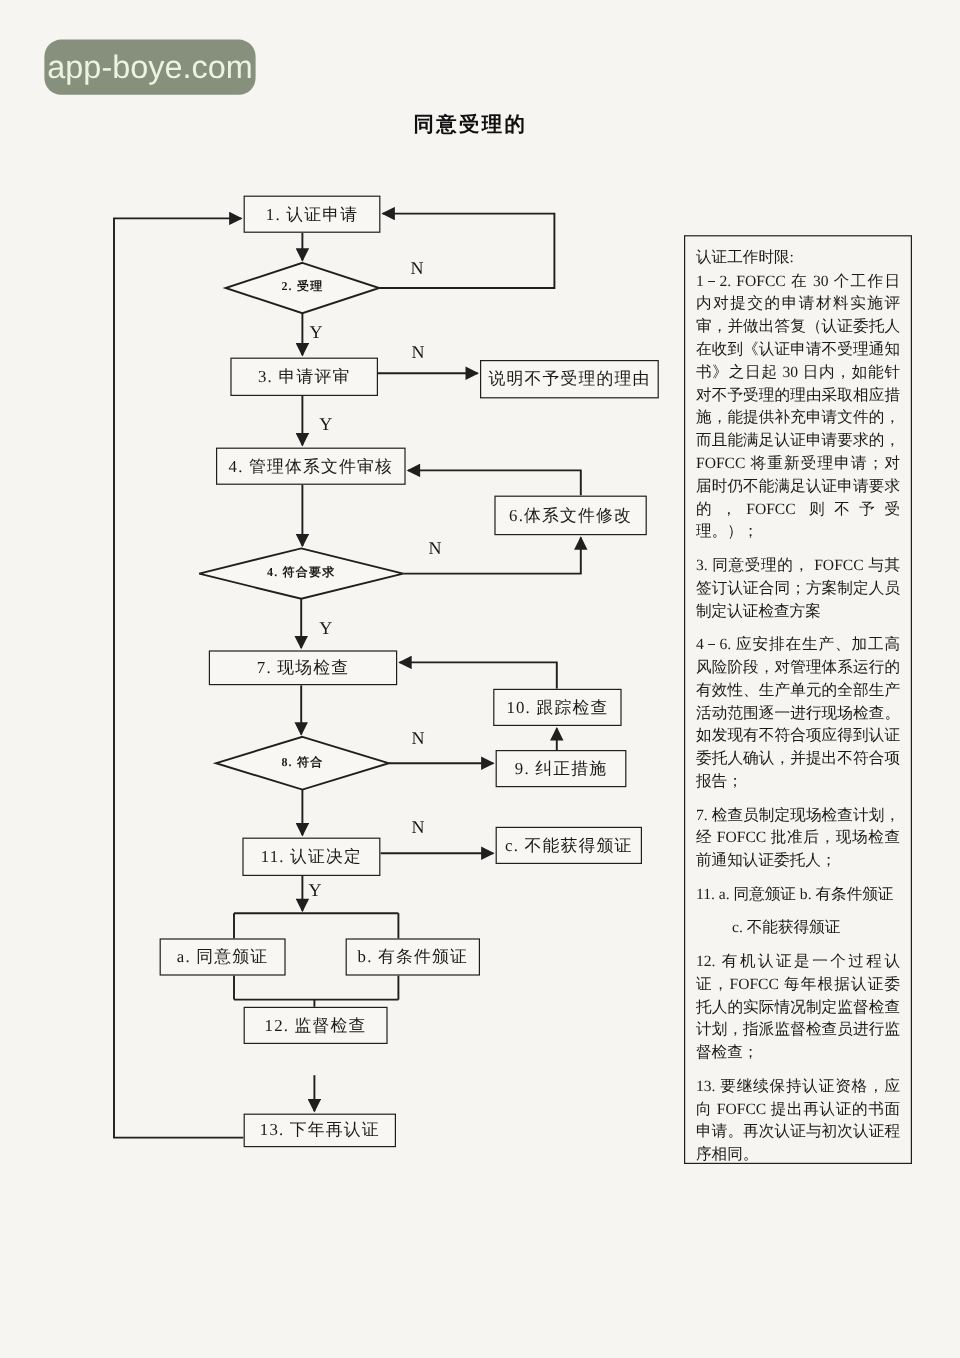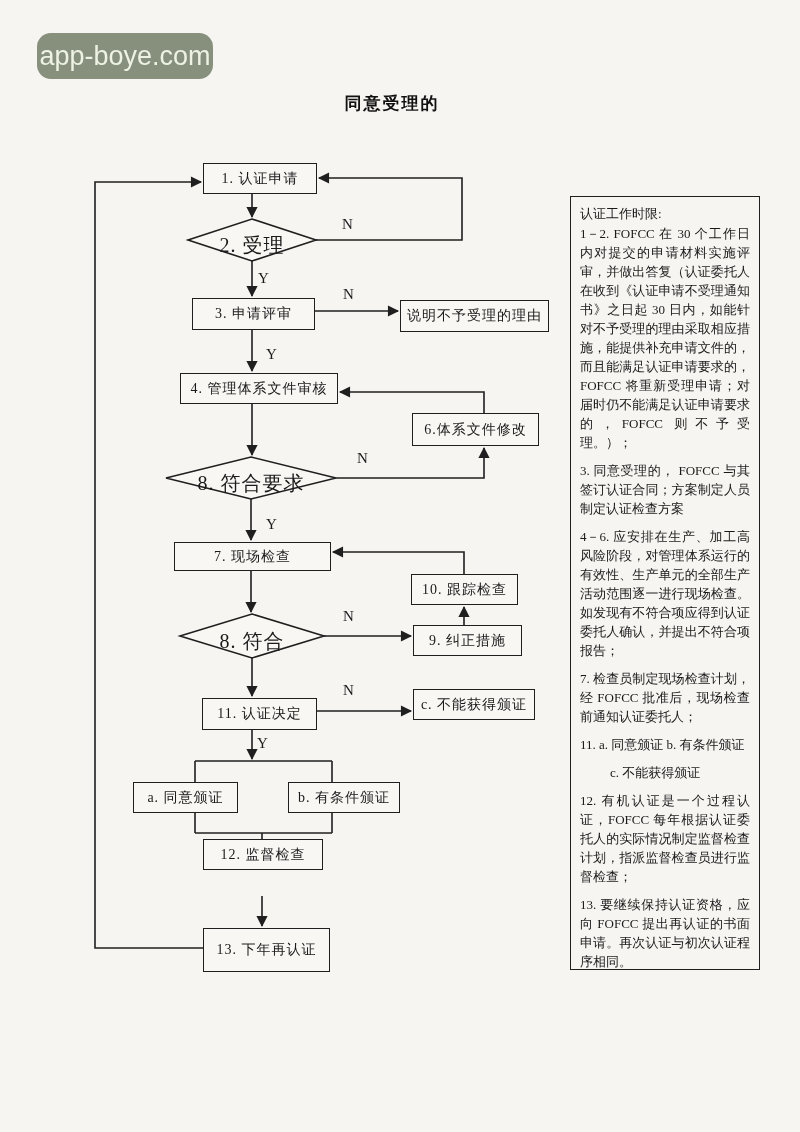--- a/index.html
+++ b/index.html
@@ -19,21 +19,21 @@
   .title {
     position:absolute; left:292px; top:92px; width:200px; text-align:center;
     font-size:17px; font-weight:bold; letter-spacing:2px; color:#111;
   }
   .node {
     position:absolute; box-sizing:border-box; border:1.6px solid #1f1f1f;
     background:#f8f7f4; display:flex; align-items:center; justify-content:center;
     font-size:14px; letter-spacing:1px; white-space:nowrap;
   }
   .dtext {
-    position:absolute; text-align:center; font-size:20px; letter-spacing:1px;
+    position:absolute; text-align:center; font-size:10px; letter-spacing:1px;font-weight:bold;
   }
   .lbl { position:absolute; font-size:15px; }
   .sidebar {
     position:absolute; left:570px; top:196px; width:190px; height:774px;
     box-sizing:border-box; border:1.6px solid #1f1f1f; padding:7px 9px;
     font-size:13px; line-height:19px; text-align:justify;
   }
   .sidebar p { margin:0 0 9px 0; }
   .sidebar p.heading { margin-bottom:1px;font-family:Liberation Serif, serif; }
   .sidebar p.indent { padding-left:30px; }
@@ -91,24 +91,24 @@
   <div class="node" style="left:180px;top:373px;width:158px;height:31px">4. 管理体系文件审核</div>
   <div class="node" style="left:412px;top:413px;width:127px;height:33px">6.体系文件修改</div>
   <div class="node" style="left:174px;top:542px;width:157px;height:29px">7. 现场检查</div>
   <div class="node" style="left:411px;top:574px;width:107px;height:31px">10. 跟踪检查</div>
   <div class="node" style="left:413px;top:625px;width:109px;height:31px">9. 纠正措施</div>
   <div class="node" style="left:202px;top:698px;width:115px;height:32px">11. 认证决定</div>
   <div class="node" style="left:413px;top:689px;width:122px;height:31px">c. 不能获得颁证</div>
   <div class="node" style="left:133px;top:782px;width:105px;height:31px">a. 同意颁证</div>
   <div class="node" style="left:288px;top:782px;width:112px;height:31px">b. 有条件颁证</div>
   <div class="node" style="left:203px;top:839px;width:120px;height:31px">12. 监督检查</div>
-  <div class="node" style="left:203px;top:928px;width:127px;height:44px">13. 下年再认证</div>
+  <div class="node" style="left:203px;top:928px;width:127px;height:28px">13. 下年再认证</div>
 
   <div class="dtext" style="left:207px;top:232px;width:90px">2. 受理</div>
-  <div class="dtext" style="left:191px;top:470px;width:120px">8. 符合要求</div>
+  <div class="dtext" style="left:191px;top:470px;width:120px">4. 符合要求</div>
   <div class="dtext" style="left:202px;top:628px;width:100px">8. 符合</div>
 
   <div class="lbl" style="left:342px;top:216px">N</div>
   <div class="lbl" style="left:258px;top:270px">Y</div>
   <div class="lbl" style="left:343px;top:286px">N</div>
   <div class="lbl" style="left:266px;top:346px">Y</div>
   <div class="lbl" style="left:357px;top:450px">N</div>
   <div class="lbl" style="left:266px;top:516px">Y</div>
   <div class="lbl" style="left:343px;top:608px">N</div>
   <div class="lbl" style="left:343px;top:682px">N</div>

